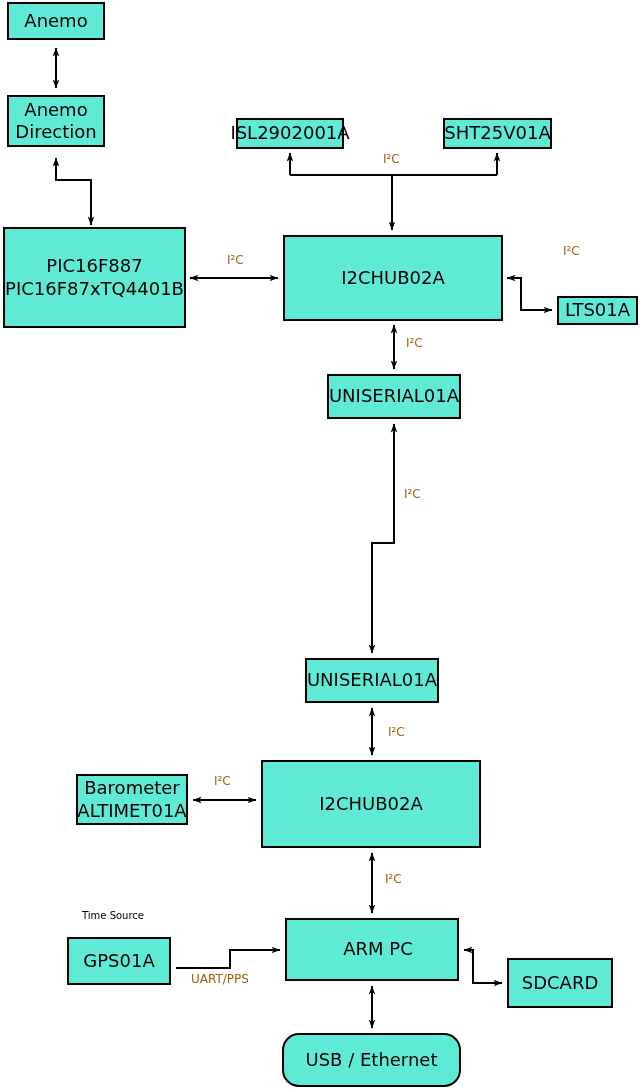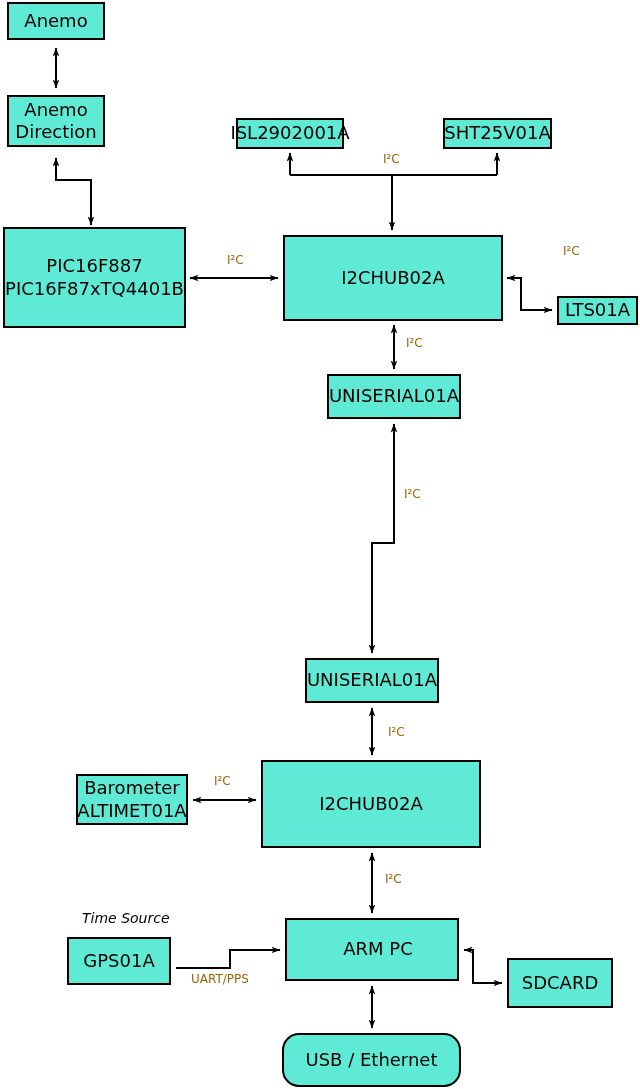--- a/index.html
+++ b/index.html
@@ -46,25 +46,24 @@
     color: #a16207;
     font-size: 12px;
     line-height: 1;
     white-space: nowrap;
     z-index: 4;
     background: transparent;
   }
   .free-label {
     position: absolute;
     color: #000000;
-    font-size: 14px;
+    font-size: 10px;
     line-height: 1;
     white-space: nowrap;
     z-index: 4;
-    font-style: italic;
   }
 </style>
 </head>
 <body>
 
 <div id="diagram-root">
 
   <svg id="wires" viewBox="0 0 640 1089" xmlns="http://www.w3.org/2000/svg">
     <defs>
       <marker id="ah" markerWidth="10" markerHeight="10" refX="8.5" refY="3.6" orient="auto" markerUnits="userSpaceOnUse">

